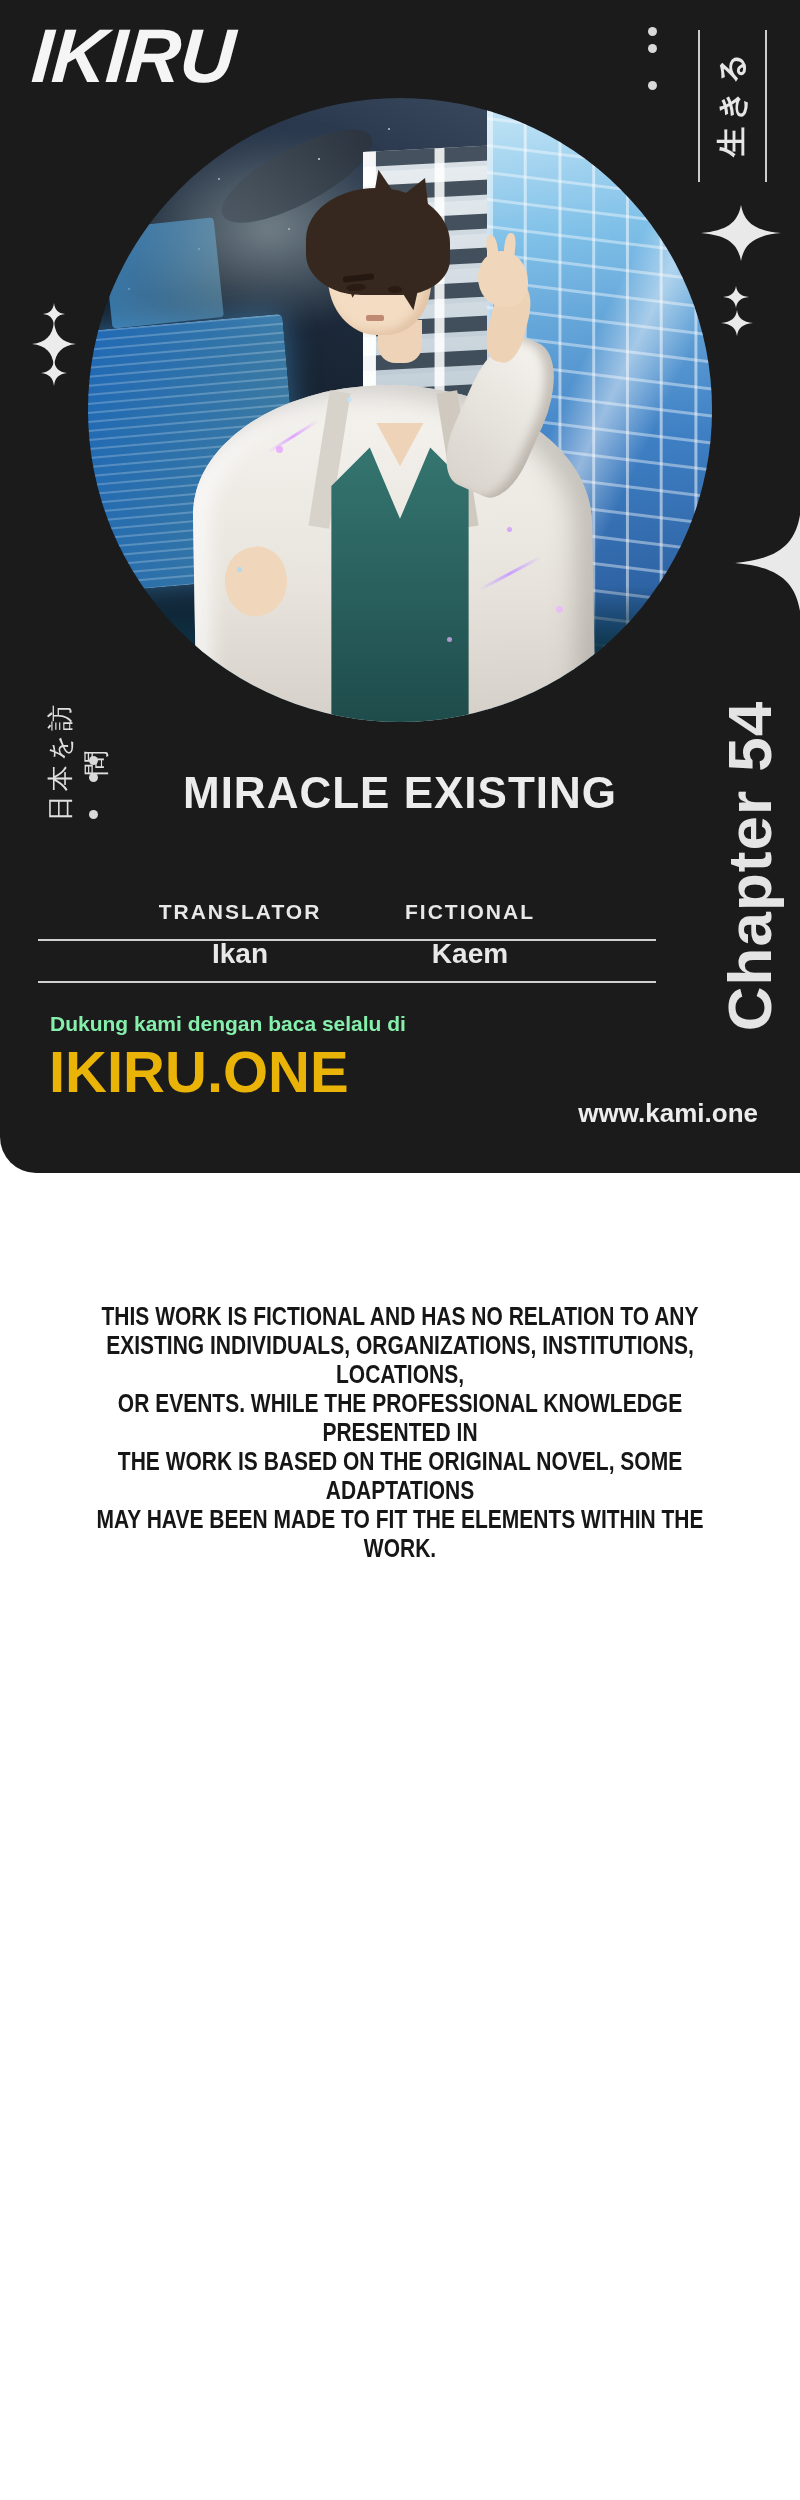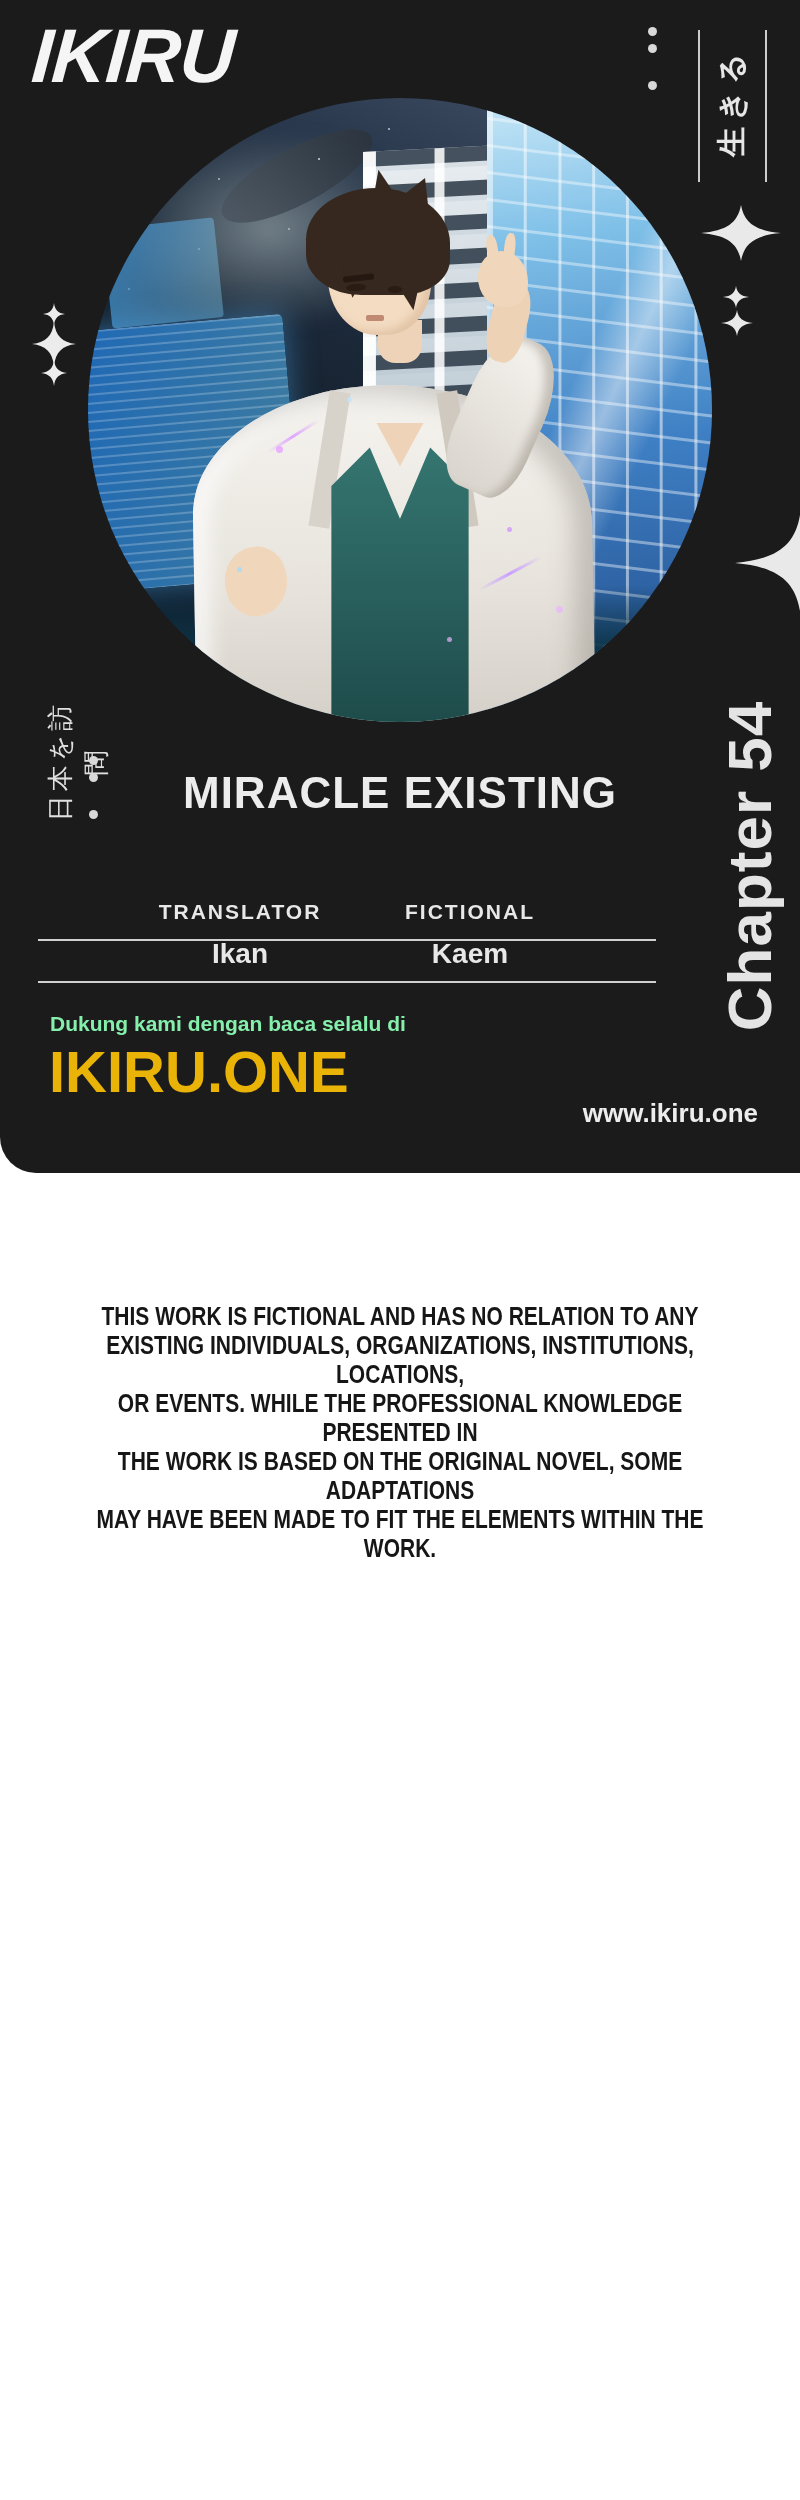--- a/index.html
+++ b/index.html
@@ -261,21 +261,21 @@
     </div>
     <div class="credit-col" style="left:345px; top:900px;">
       <div class="credit-label">FICTIONAL</div>
       <div class="credit-name">Kaem</div>
     </div>
     <div class="credit-line" style="top:939px;"></div>
     <div class="credit-line" style="top:981px;"></div>
 
     <div class="support">Dukung kami dengan baca selalu di</div>
     <div class="site">IKIRU.ONE</div>
-    <div class="url">www.ikiru.one</div>
+    <div class="url">www.kami.one</div>
   </div>
 
   <div class="disclaimer">
     <div>THIS WORK IS FICTIONAL AND HAS NO RELATION TO ANY</div>
     <div>EXISTING INDIVIDUALS, ORGANIZATIONS, INSTITUTIONS, LOCATIONS,</div>
     <div>OR EVENTS. WHILE THE PROFESSIONAL KNOWLEDGE PRESENTED IN</div>
     <div>THE WORK IS BASED ON THE ORIGINAL NOVEL, SOME ADAPTATIONS</div>
     <div>MAY HAVE BEEN MADE TO FIT THE ELEMENTS WITHIN THE WORK.</div>
   </div>
 </div>

